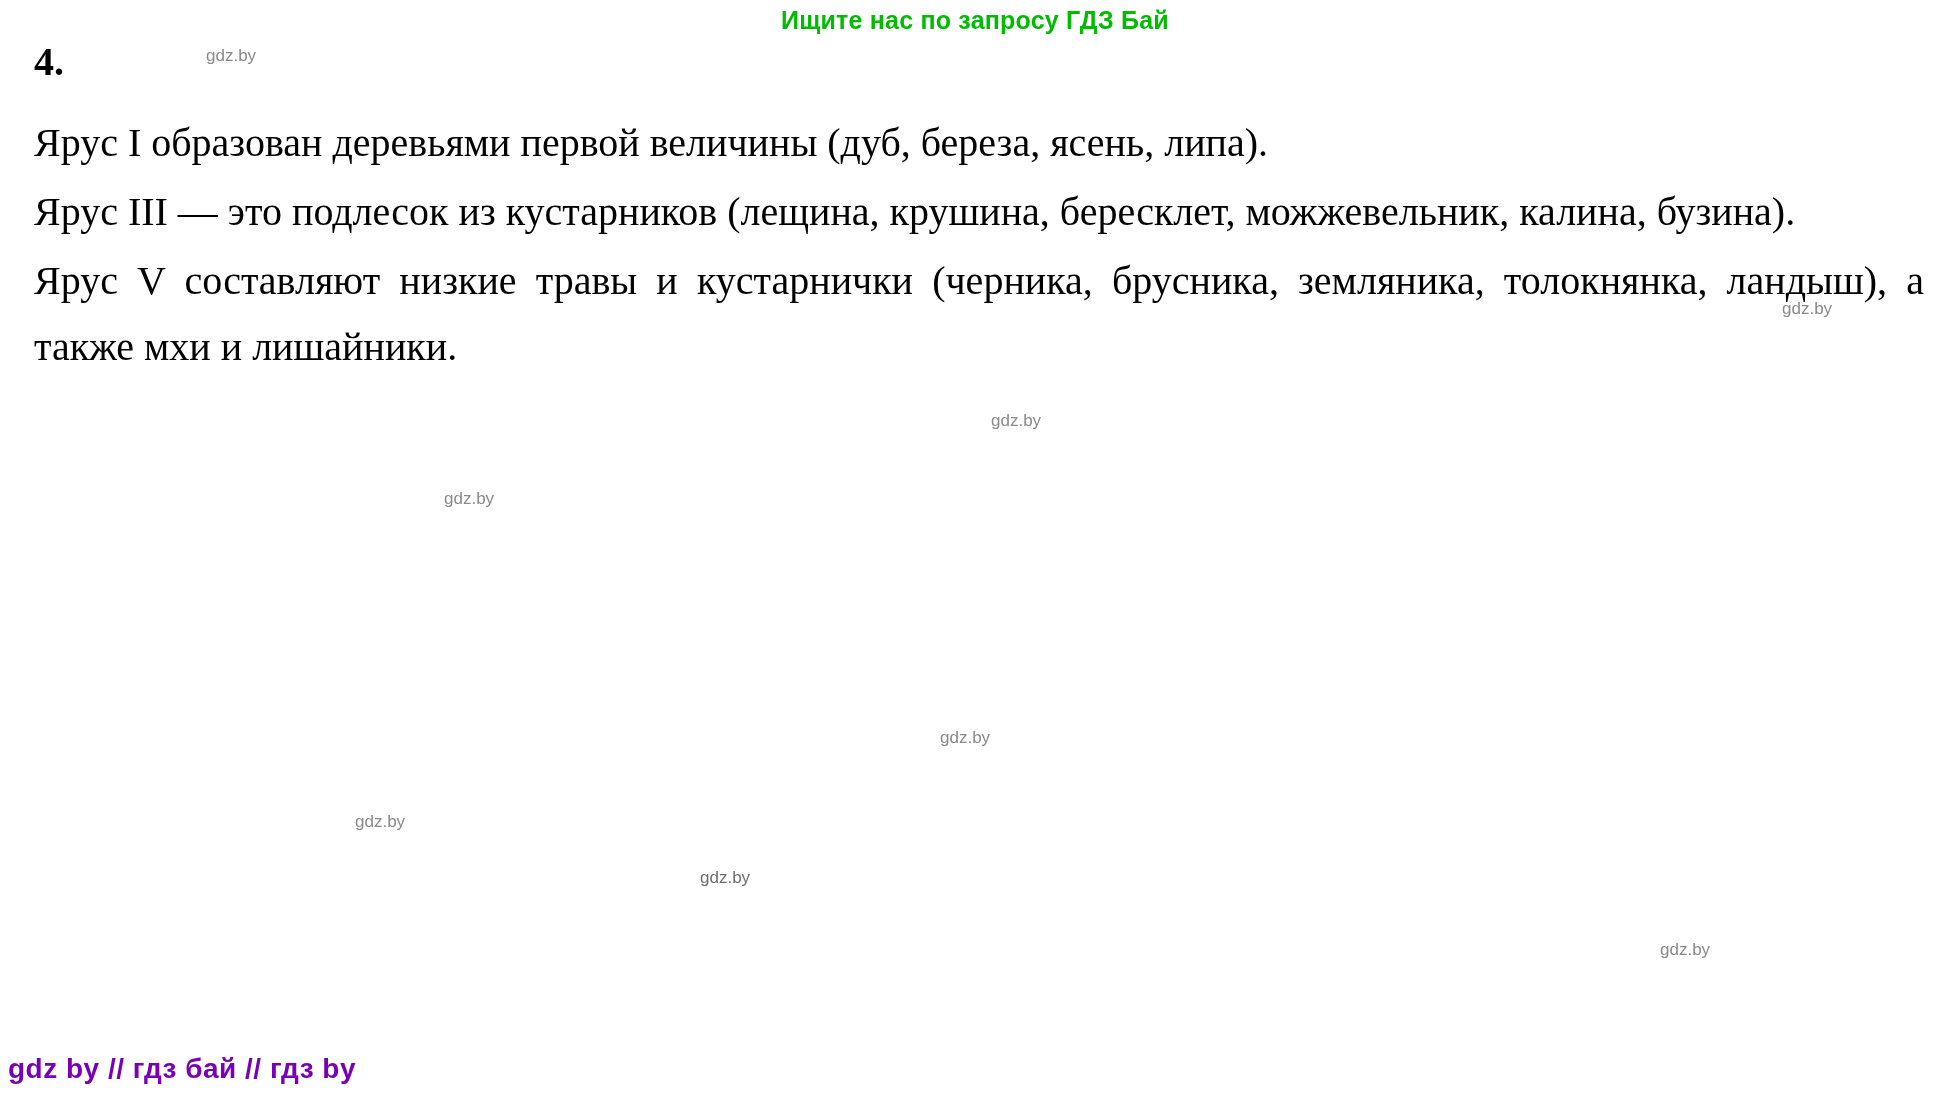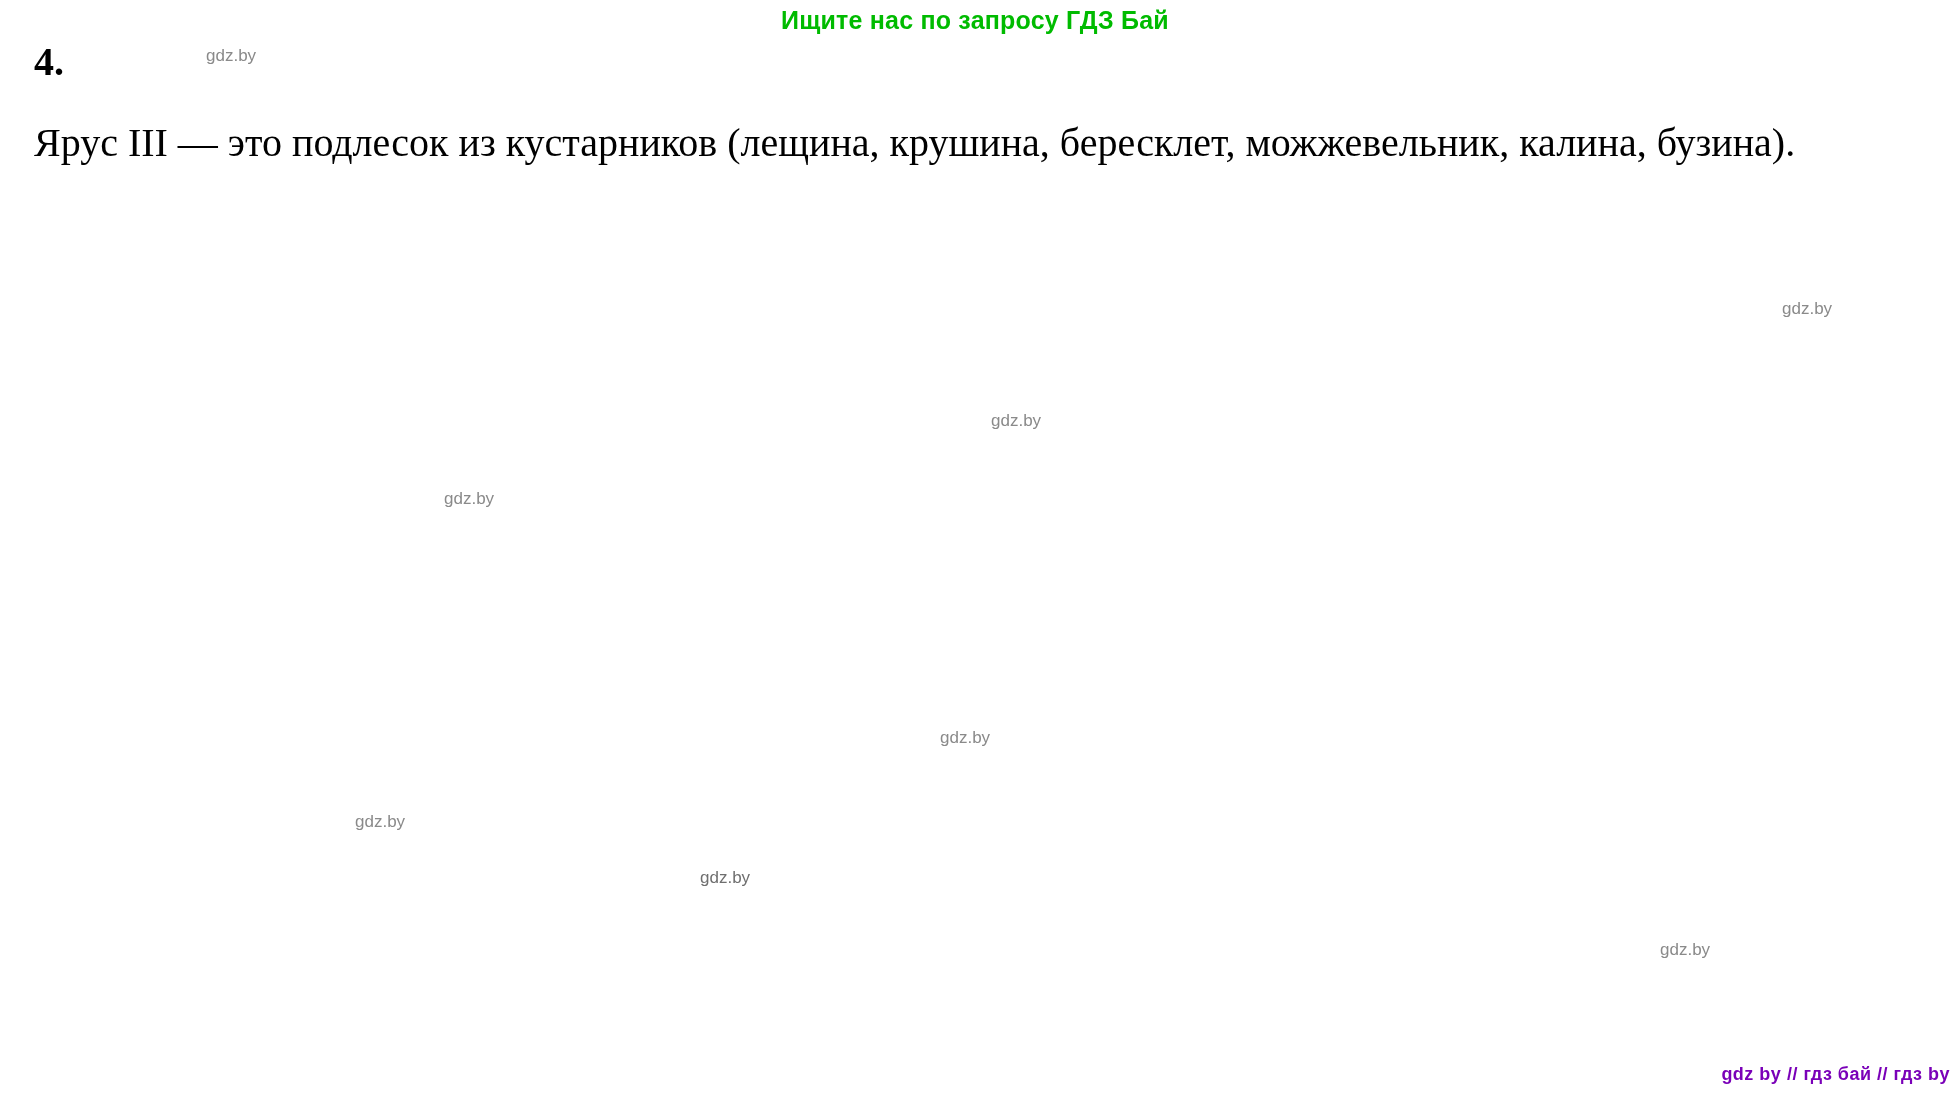--- a/index.html
+++ b/index.html
@@ -73,45 +73,47 @@
     font-size: 17px;
     color: #8a8a8a;
     white-space: nowrap;
     pointer-events: none;
   }
   .wm-dark { color: #6f6f6f; }
 
   .footer {
     position: absolute;
     bottom: 14px;
-    left: 0;
+    left: 8px;
     width: 100%;
-    text-align: right;
+    text-align: left;
     font-family: "Liberation Sans", sans-serif;
     font-weight: bold;
-    font-size: 18px;
+    font-size: 28px;
     color: #7a00b8;
     letter-spacing: 0.5px;
   }
   .footer .sep {
     color: #7a00b8;
     font-weight: bold;
   }
 </style>
 </head>
 <body>
 
 <div class="page">
 
   <div class="top-banner">Ищите нас по запросу ГДЗ Бай</div>
 
   <div class="task-number">4.</div>
 
   <div class="content">
+    <p class="para">Ярус I образован деревьями первой величины (дуб, береза, ясень, липа).</p>
     <p class="para">Ярус III — это подлесок из кустарников (лещина, крушина, бересклет, можжевельник, калина, бузина).</p>
+    <p class="para">Ярус V составляют низкие травы и кустарнички (черника, брусника, земляника, толокнянка, ландыш), а также мхи и лишайники.</p>
     <div class="gap"></div>
   </div>
 
   <span class="wm" style="left:206px; top:46px;">gdz.by</span>
   <span class="wm" style="left:1782px; top:299px;">gdz.by</span>
   <span class="wm" style="left:991px; top:411px;">gdz.by</span>
   <span class="wm" style="left:444px; top:489px;">gdz.by</span>
   <span class="wm" style="left:940px; top:728px;">gdz.by</span>
   <span class="wm" style="left:355px; top:812px;">gdz.by</span>
   <span class="wm wm-dark" style="left:700px; top:868px;">gdz.by</span>

